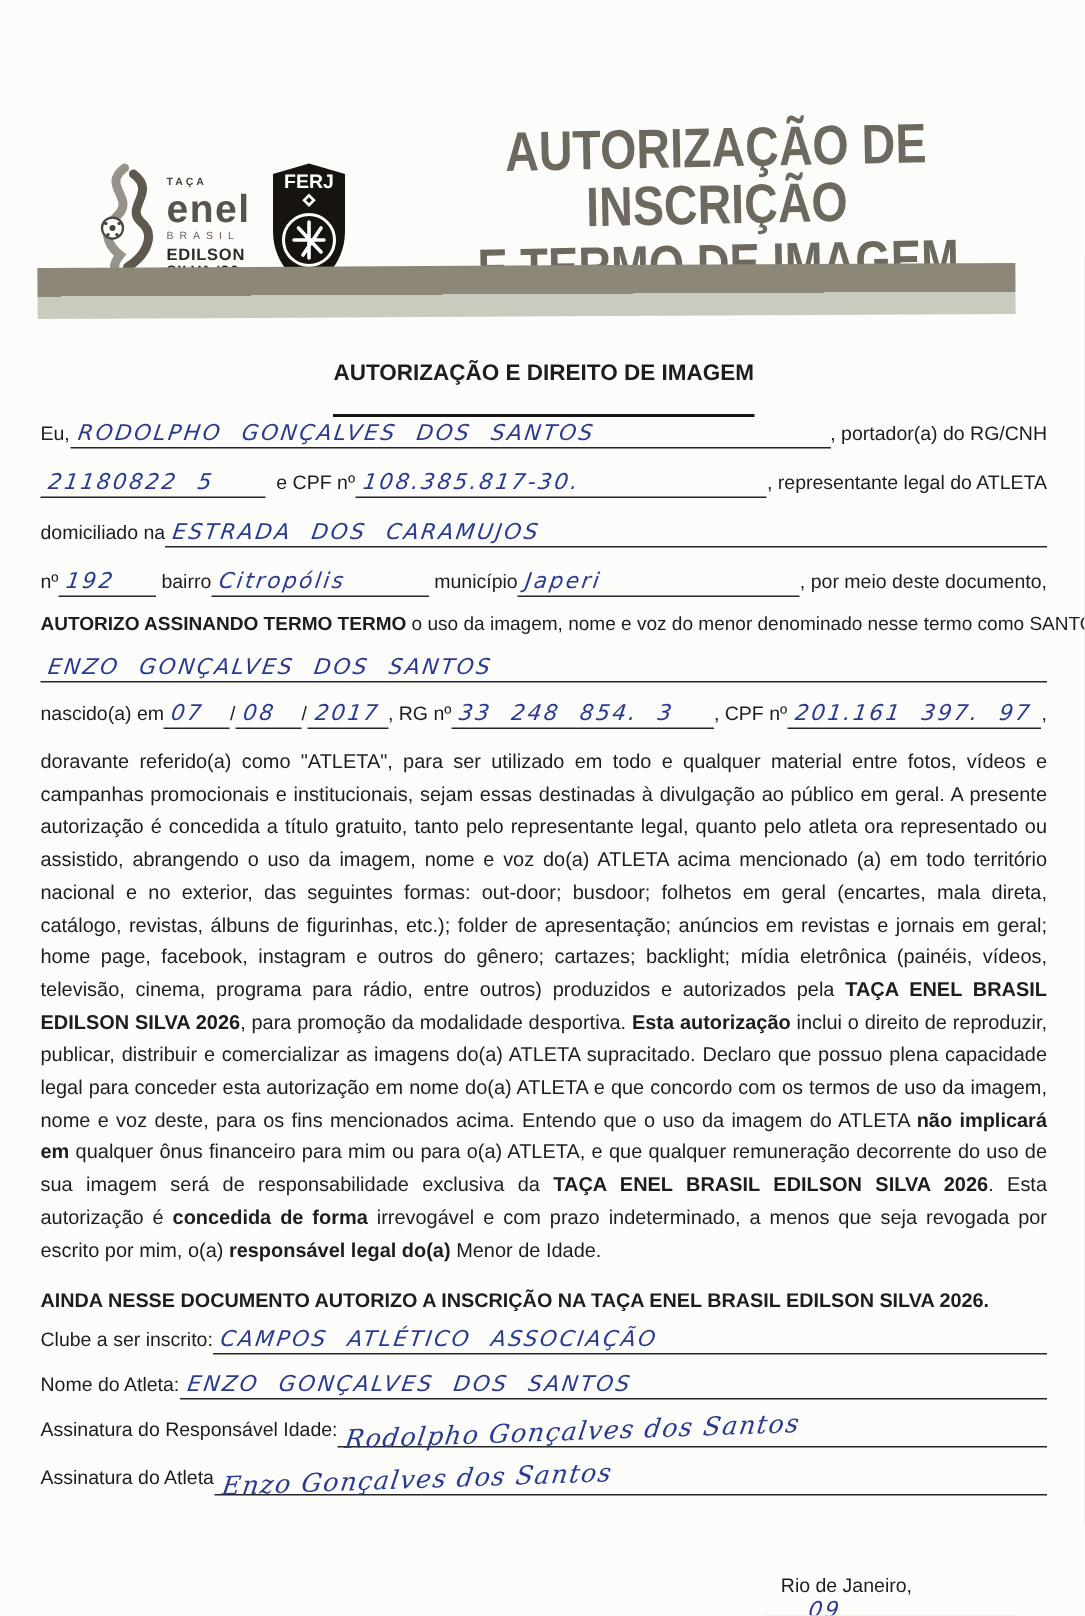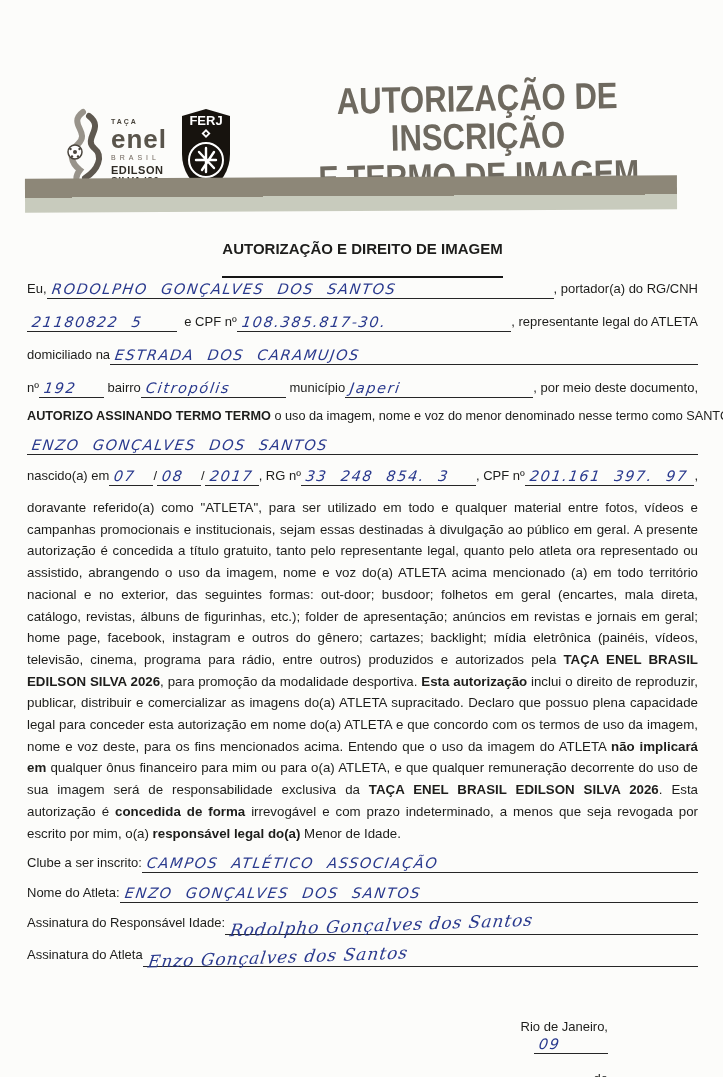--- a/index.html
+++ b/index.html
@@ -173,20 +173,21 @@
       <span class="slot w44"><span class="ink">2017</span></span>
       <span class="lbl">, RG nº</span>
       <span class="slot w165"><span class="ink">33 248 854. 3</span></span>
       <span class="lbl">, CPF nº</span>
       <span class="slot grow"><span class="ink">201.161 397. 97</span></span>
       <span class="lbl">,</span>
     </div>
 
     <p class="body-par"><span>doravante referido(a) como "ATLETA", para ser utilizado em todo e qualquer material entre fotos, vídeos e campanhas promocionais e institucionais, sejam essas destinadas à divulgação ao público em geral. A presente autorização é concedida a título gratuito, tanto pelo representante legal, quanto pelo atleta ora representado ou assistido, abrangendo o uso da imagem, nome e voz do(a) ATLETA acima mencionado (a) em todo território nacional e no exterior, das seguintes formas: out-door; busdoor; folhetos em geral (encartes, mala direta, catálogo, revistas, álbuns de figurinhas, etc.); folder de apresentação; anúncios em revistas e jornais em geral; home page, facebook, instagram e outros do gênero; cartazes; backlight; mídia eletrônica (painéis, vídeos, televisão, cinema, programa para rádio, entre outros) produzidos e autorizados pela </span><span class="b">TAÇA ENEL BRASIL EDILSON SILVA 2026</span><span>, para promoção da modalidade desportiva. </span><span class="b">Esta autorização</span><span> inclui o direito de reproduzir, publicar, distribuir e comercializar as imagens do(a) ATLETA supracitado. Declaro que possuo plena capacidade legal para conceder esta autorização em nome do(a) ATLETA e que concordo com os termos de uso da imagem, nome e voz deste, para os fins mencionados acima. Entendo que o uso da imagem do ATLETA </span><span class="b">não implicará em</span><span> qualquer ônus financeiro para mim ou para o(a) ATLETA, e que qualquer remuneração decorrente do uso de sua imagem será de responsabilidade exclusiva da </span><span class="b">TAÇA ENEL BRASIL EDILSON SILVA 2026</span><span>. Esta autorização é </span><span class="b">concedida de forma</span><span> irrevogável e com prazo indeterminado, a menos que seja revogada por escrito por mim, o(a) </span><span class="b">responsável legal do(a)</span><span> Menor de Idade.</span></p>
 
+    <p class="ainda">AINDA NESSE DOCUMENTO AUTORIZO A INSCRIÇÃO NA TAÇA ENEL BRASIL EDILSON SILVA 2026.</p>
 
     <div class="row rb">
       <span class="lbl">Clube a ser inscrito:</span>
       <span class="slot grow"><span class="ink">CAMPOS ATLÉTICO ASSOCIAÇÃO</span></span>
     </div>
 
     <div class="row rb2">
       <span class="lbl">Nome do Atleta:</span>
       <span class="slot grow"><span class="ink">ENZO GONÇALVES DOS SANTOS</span></span>
     </div>

